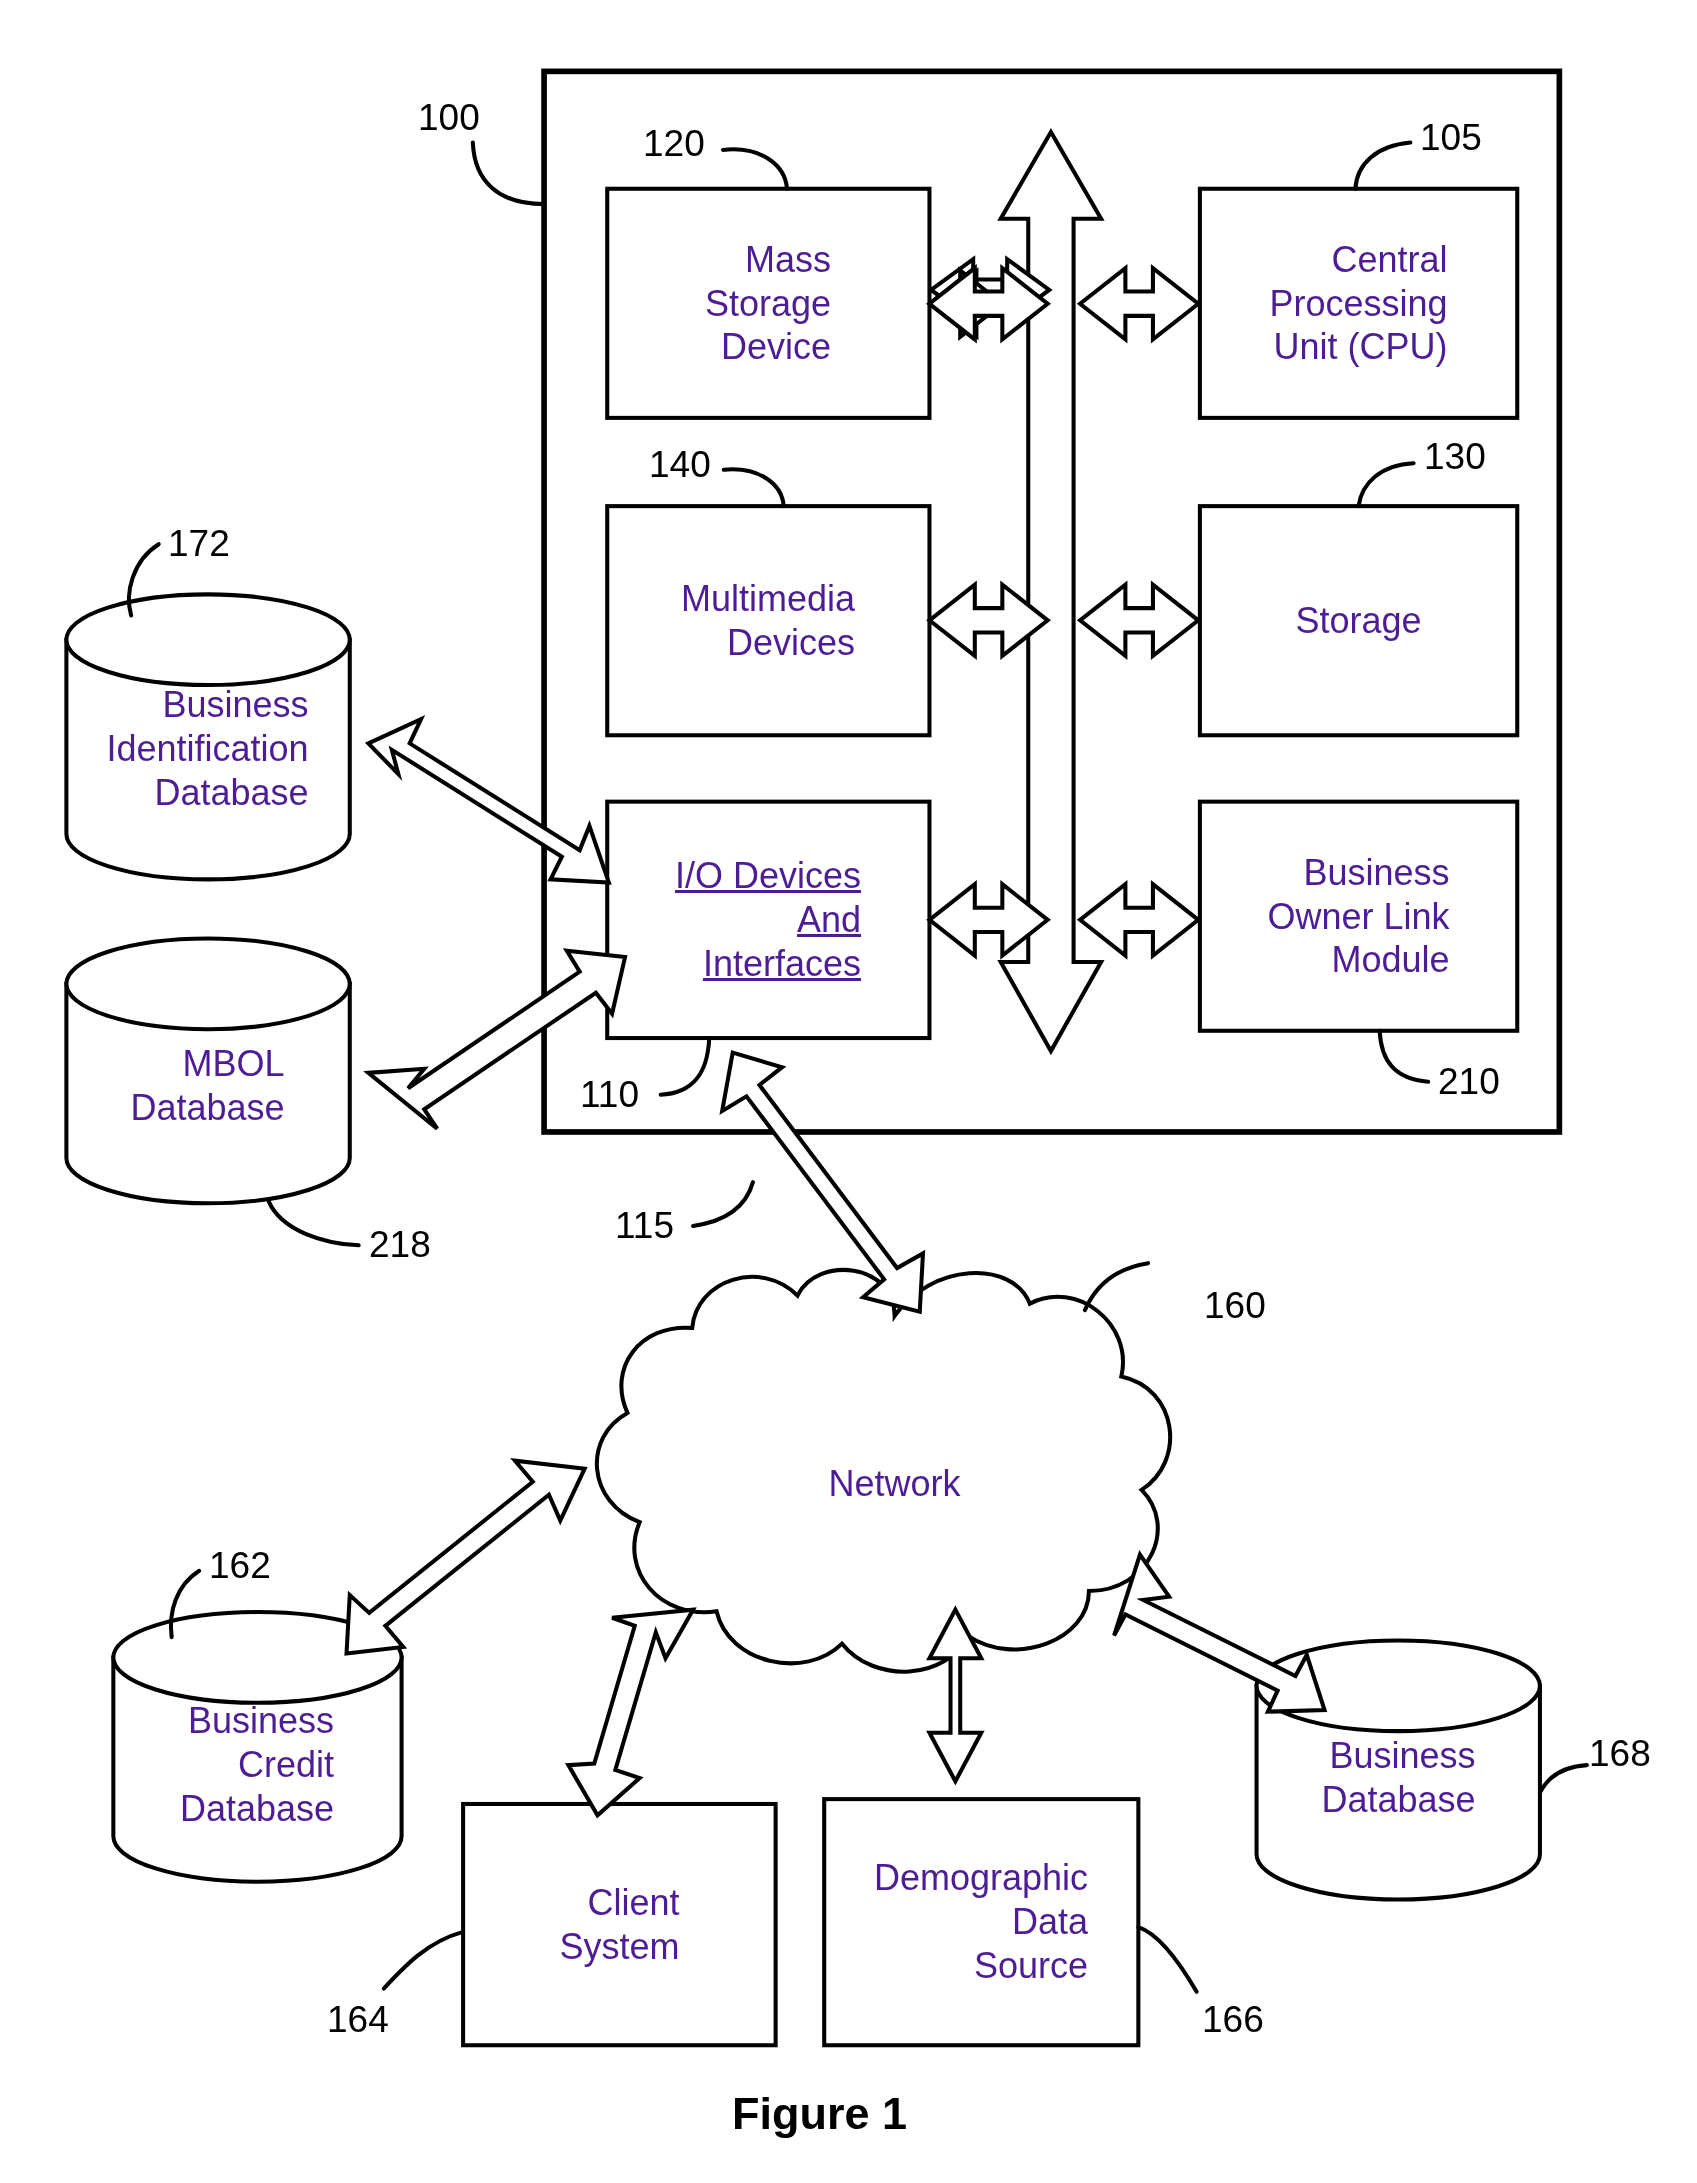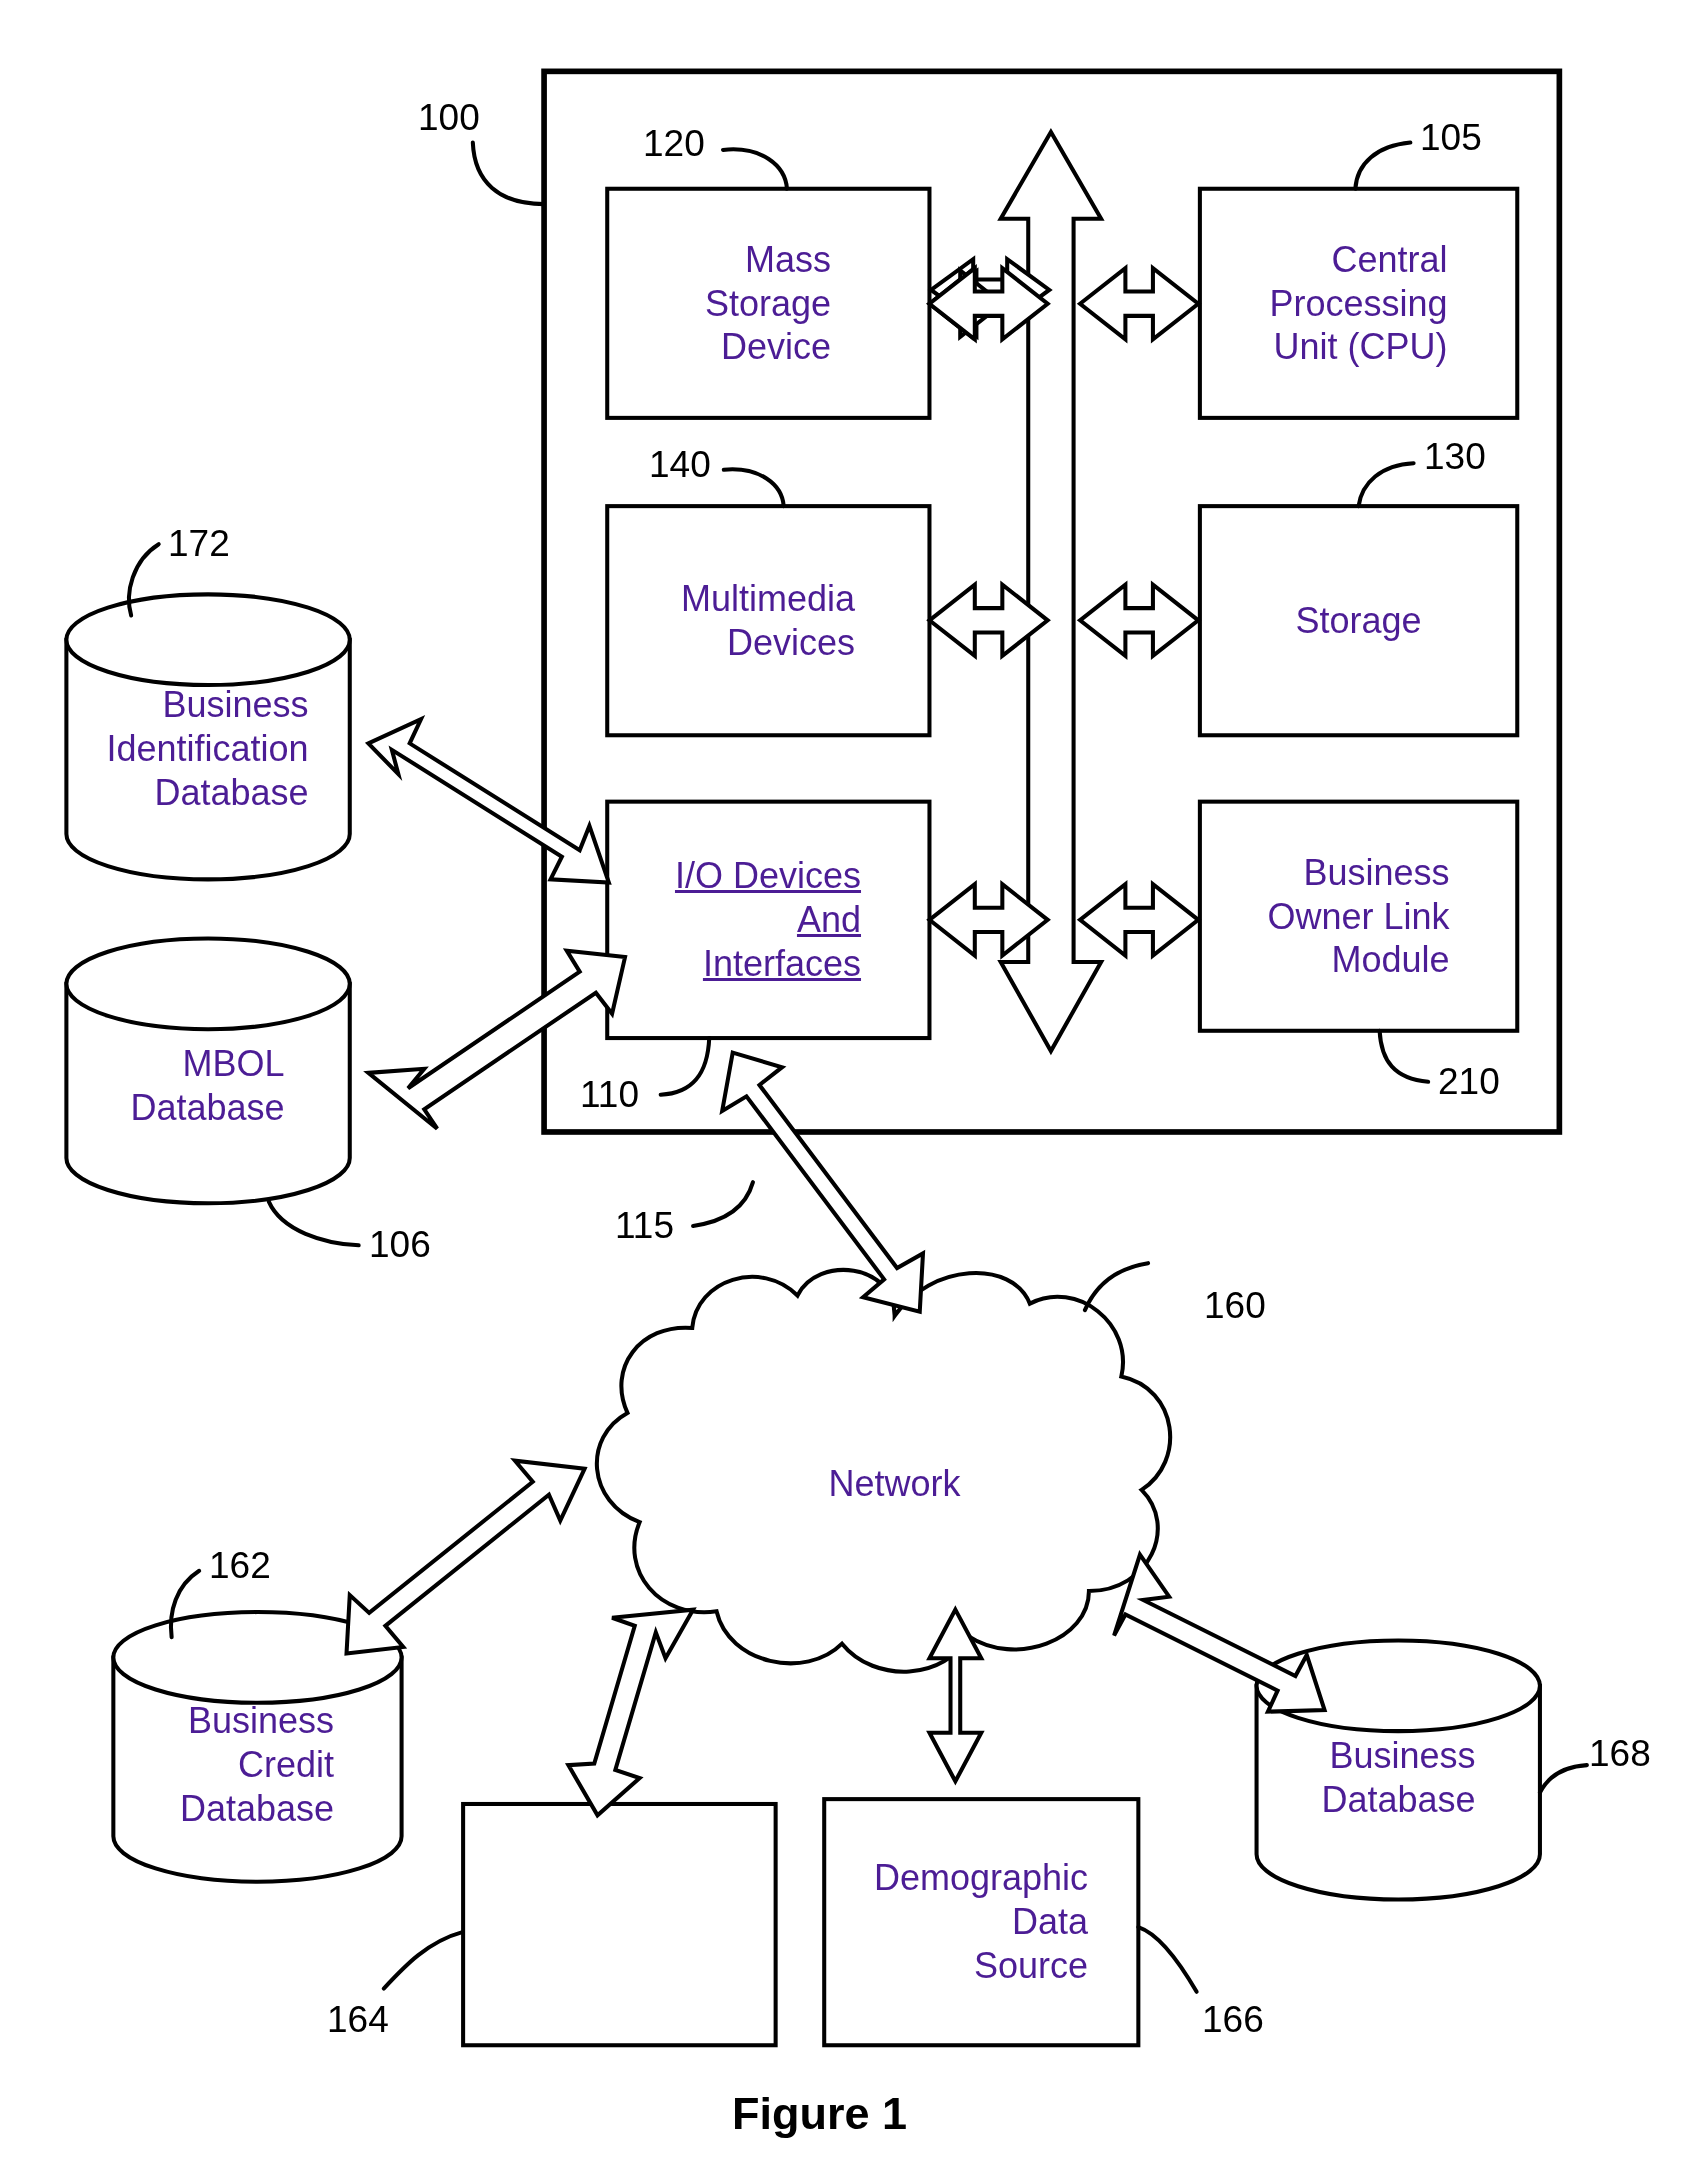--- a/index.html
+++ b/index.html
@@ -285,20 +285,22 @@
 
   <div class="lbl ctr" style="left:66px; top:1033px; width:283px; height:105px;">MBOL
 Database</div>
 
   <div class="lbl ctr" style="left:773px; top:1458px; width:243px; height:52px;">Network</div>
 
   <div class="lbl ctr" style="left:113px; top:1688px; width:288px; height:154px;">Business
 Credit
 Database</div>
 
+  <div class="lbl ctr" style="left:463px; top:1804px; width:313px; height:241px;">Client
+System</div>
 
   <div class="lbl ctr" style="left:824px; top:1799px; width:314px; height:246px;">Demographic
 Data
 Source</div>
 
   <div class="lbl ctr" style="left:1257px; top:1725px; width:283px; height:105px;">Business
 Database</div>
 
   <div class="refnum" style="left:418px; top:97px;">100</div>
 
@@ -309,21 +311,21 @@
   <div class="refnum" style="left:649px; top:444px;">140</div>
 
   <div class="refnum" style="left:1424px; top:436px;">130</div>
 
   <div class="refnum" style="left:580px; top:1074px;">110</div>
 
   <div class="refnum" style="left:1438px; top:1061px;">210</div>
 
   <div class="refnum" style="left:168px; top:523px;">172</div>
 
-  <div class="refnum" style="left:369px; top:1224px;">106</div>
+  <div class="refnum" style="left:369px; top:1224px;">218</div>
 
   <div class="refnum" style="left:615px; top:1205px;">115</div>
 
   <div class="refnum" style="left:1160px; top:1285px;margin-left:44px;">160</div>
 
   <div class="refnum" style="left:209px; top:1545px;">162</div>
 
   <div class="refnum" style="left:327px; top:1999px;">164</div>
 
   <div class="refnum" style="left:1202px; top:1999px;">166</div>

